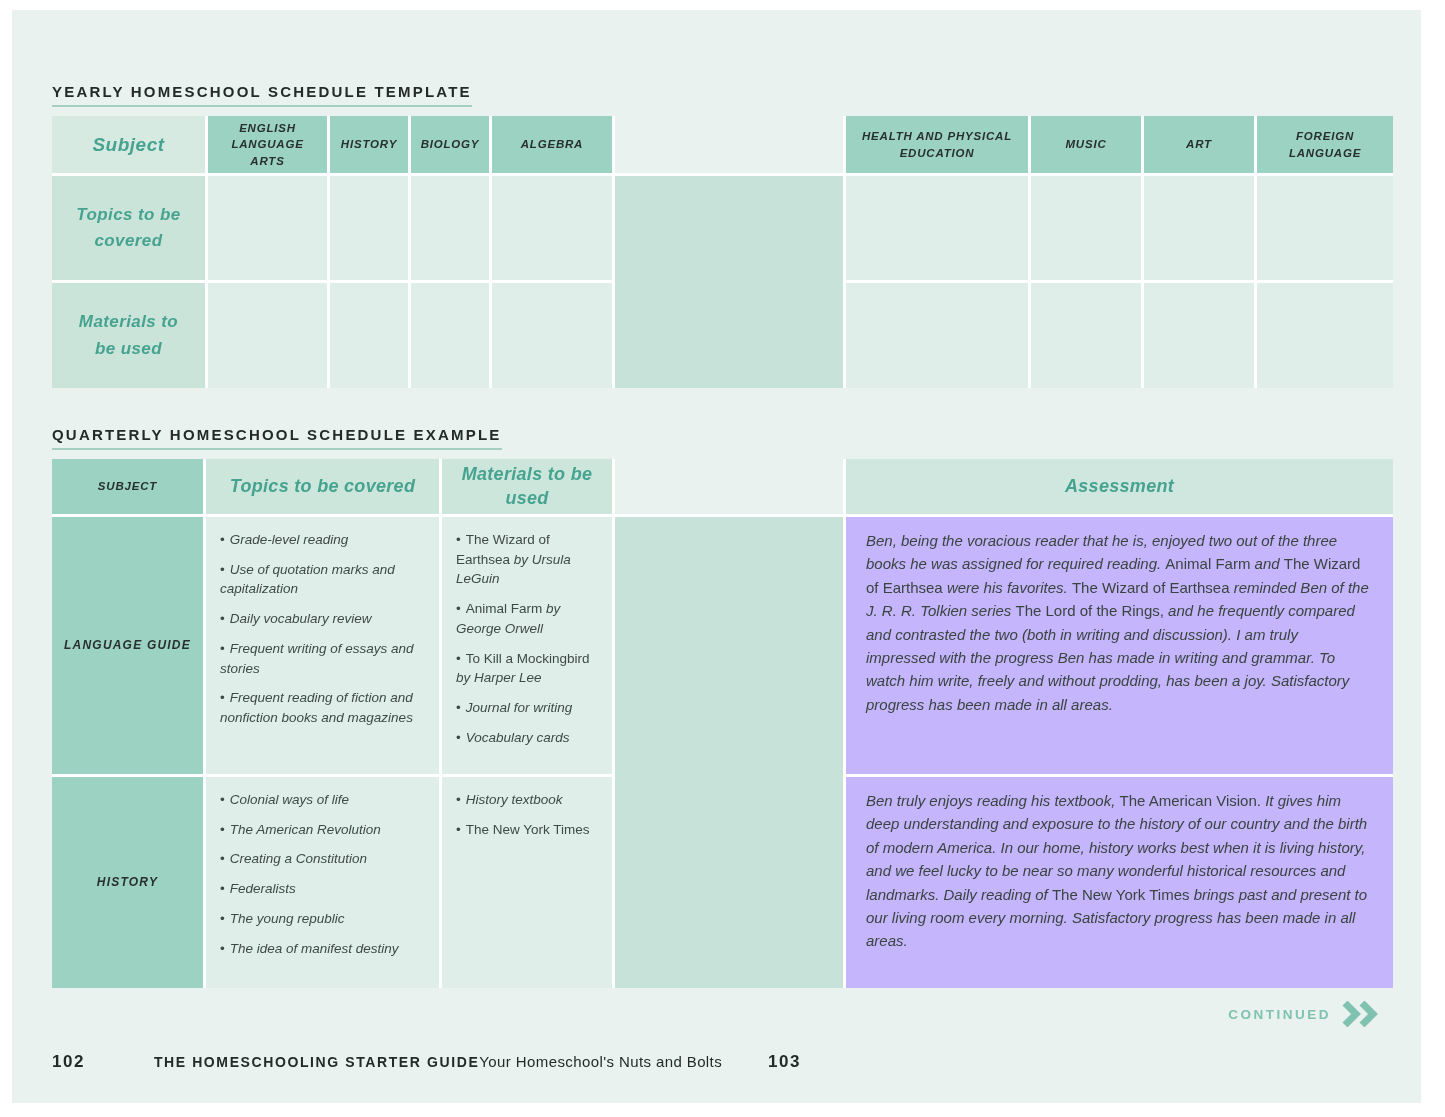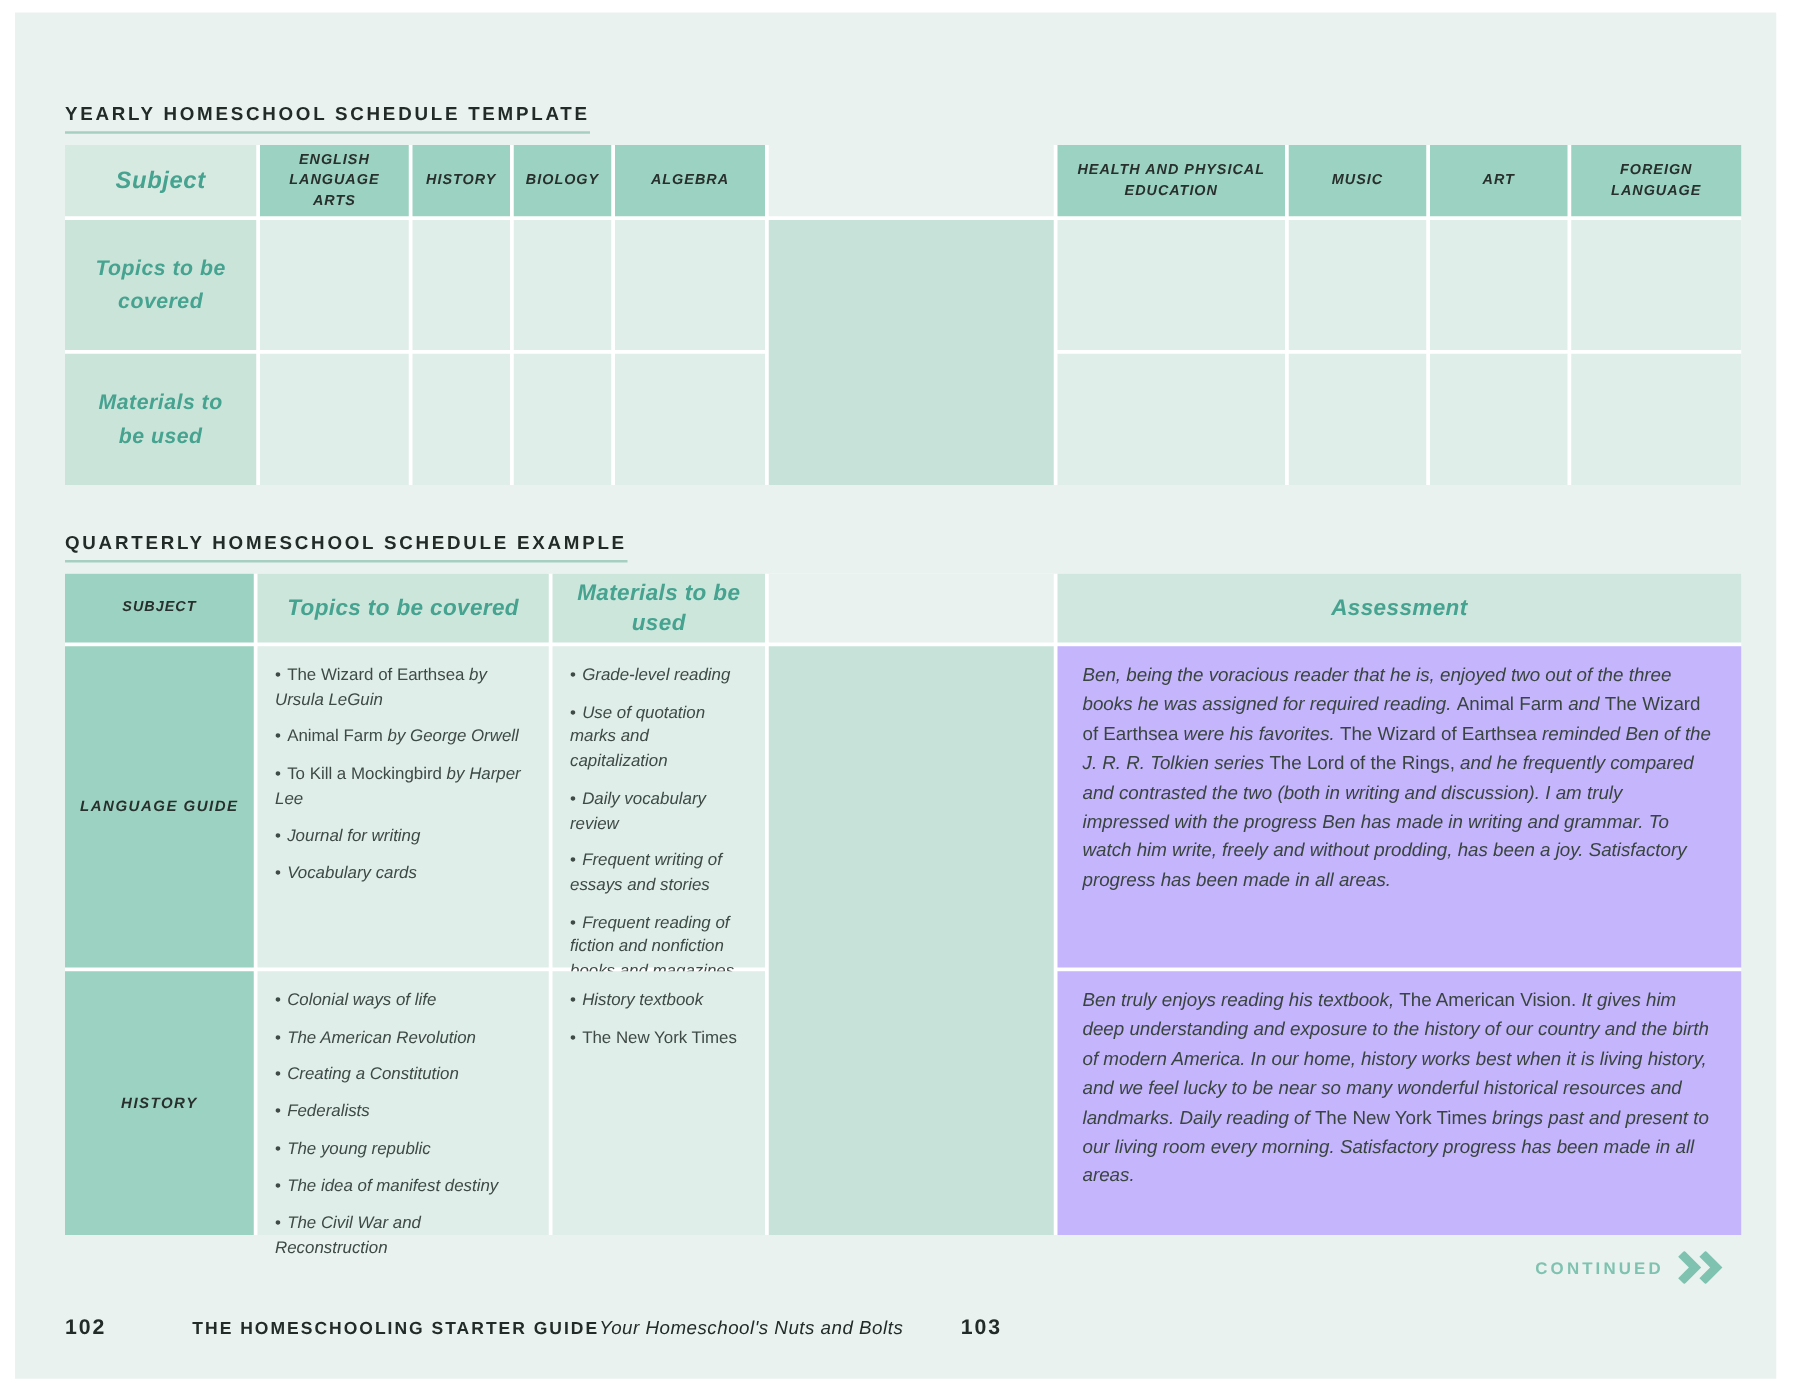--- a/index.html
+++ b/index.html
@@ -57,21 +57,21 @@
                    margin-top:13px; padding-right:2px; }
   .continued-label { color:#7fc2b0; font-size:13.5px; font-weight:bold; letter-spacing:2.5px; }
   .chevrons { display:flex; align-items:center; }
 
   .footer { display:flex; align-items:baseline; margin-top:25px; }
   .footer-left, .footer-right { display:flex; align-items:baseline; }
   .footer-left  { gap:30px; }
   .footer-right { gap:46px; }
   .pagenum { font-size:17px; font-weight:bold; color:#232b28; letter-spacing:1.5px; }
   .book-title { font-size:14px; font-weight:bold; color:#232b28; letter-spacing:1.6px;margin-left:39px; }
-  .chapter-title { font-size:15px; color:#232b28; letter-spacing:0.4px;font-style:italic; }
+  .chapter-title { font-size:15px; color:#232b28; letter-spacing:0.4px; }
 </style>
 </head>
 <body>
 
 <div class="frame">
   <div class="page">
     <div class="content">
 
       
       <div>
@@ -134,46 +134,45 @@
         <div class="cell hdr-light">
           <span class="teal-label colhead-label">Materials to be used</span>
         </div>
         <div class="cell spacer-hdr"></div>
         <div class="cell hdr-assess">
           <span class="teal-label colhead-label">Assessment</span>
         </div>
 
         <div class="cell subject-cell">LANGUAGE GUIDE</div>
         <div class="cell list-cell">
+            <div class="bullet-item"><span class="bullet">•</span><span class="it">Grade-level reading</span></div>
+            <div class="bullet-item"><span class="bullet">•</span><span class="it">Use of quotation marks and capitalization</span></div>
+            <div class="bullet-item"><span class="bullet">•</span><span class="it">Daily vocabulary review</span></div>
+            <div class="bullet-item"><span class="bullet">•</span><span class="it">Frequent writing of essays and stories</span></div>
+            <div class="bullet-item"><span class="bullet">•</span><span class="it">Frequent reading of fiction and nonfiction books and magazines</span></div>
+          </div>
+        <div class="cell list-cell">
             <div class="bullet-item"><span class="bullet">•</span><span>The Wizard of Earthsea </span><span class="it">by Ursula LeGuin</span></div>
             <div class="bullet-item"><span class="bullet">•</span><span>Animal Farm </span><span class="it">by George Orwell</span></div>
             <div class="bullet-item"><span class="bullet">•</span><span>To Kill a Mockingbird </span><span class="it">by Harper Lee</span></div>
             <div class="bullet-item"><span class="bullet">•</span><span class="it">Journal for writing</span></div>
             <div class="bullet-item"><span class="bullet">•</span><span class="it">Vocabulary cards</span></div>
-          </div>
-        <div class="cell list-cell">
-            <div class="bullet-item"><span class="bullet">•</span><span class="it">Grade-level reading</span></div>
-            <div class="bullet-item"><span class="bullet">•</span><span class="it">Use of quotation marks and capitalization</span></div>
-            <div class="bullet-item"><span class="bullet">•</span><span class="it">Daily vocabulary review</span></div>
-            <div class="bullet-item"><span class="bullet">•</span><span class="it">Frequent writing of essays and stories</span></div>
-            <div class="bullet-item"><span class="bullet">•</span><span class="it">Frequent reading of fiction and nonfiction books and magazines</span></div>
           </div>
         <div class="cell assess-cell">
           <p class="assess-text"><span class="it">Ben, being the voracious reader that he is, enjoyed two out of the three books he was assigned for required reading. </span><span>Animal Farm </span><span class="it">and </span><span>The Wizard of Earthsea </span><span class="it">were his favorites. </span><span>The Wizard of Earthsea </span><span class="it">reminded Ben of the J. R. R. Tolkien series </span><span>The Lord of the Rings, </span><span class="it">and he frequently compared and contrasted the two (both in writing and discussion). I am truly impressed with the progress Ben has made in writing and grammar. To watch him write, freely and without prodding, has been a joy. Satisfactory progress has been made in all areas.</span></p>
         </div>
 
         <div class="cell subject-cell">HISTORY</div>
         <div class="cell list-cell">
             <div class="bullet-item"><span class="bullet">•</span><span class="it">Colonial ways of life</span></div>
             <div class="bullet-item"><span class="bullet">•</span><span class="it">The American Revolution</span></div>
             <div class="bullet-item"><span class="bullet">•</span><span class="it">Creating a Constitution</span></div>
             <div class="bullet-item"><span class="bullet">•</span><span class="it">Federalists</span></div>
             <div class="bullet-item"><span class="bullet">•</span><span class="it">The young republic</span></div>
             <div class="bullet-item"><span class="bullet">•</span><span class="it">The idea of manifest destiny</span></div>
-            <div class="bullet-item"><span class="bullet">•</span><span class="it">The Civil War and Reconstruction</span></div>
           </div>
         <div class="cell list-cell">
             <div class="bullet-item"><span class="bullet">•</span><span class="it">History textbook</span></div>
             <div class="bullet-item"><span class="bullet">•</span><span>The New York Times</span></div>
           </div>
         <div class="cell assess-cell">
           <p class="assess-text"><span class="it">Ben truly enjoys reading his textbook, </span><span>The American Vision. </span><span class="it">It gives him deep understanding and exposure to the history of our country and the birth of modern America. In our home, history works best when it is living history, and we feel lucky to be near so many wonderful historical resources and landmarks. Daily reading of </span><span>The New York Times </span><span class="it">brings past and present to our living room every morning. Satisfactory progress has been made in all areas.</span></p>
         </div>
       </div>
 

